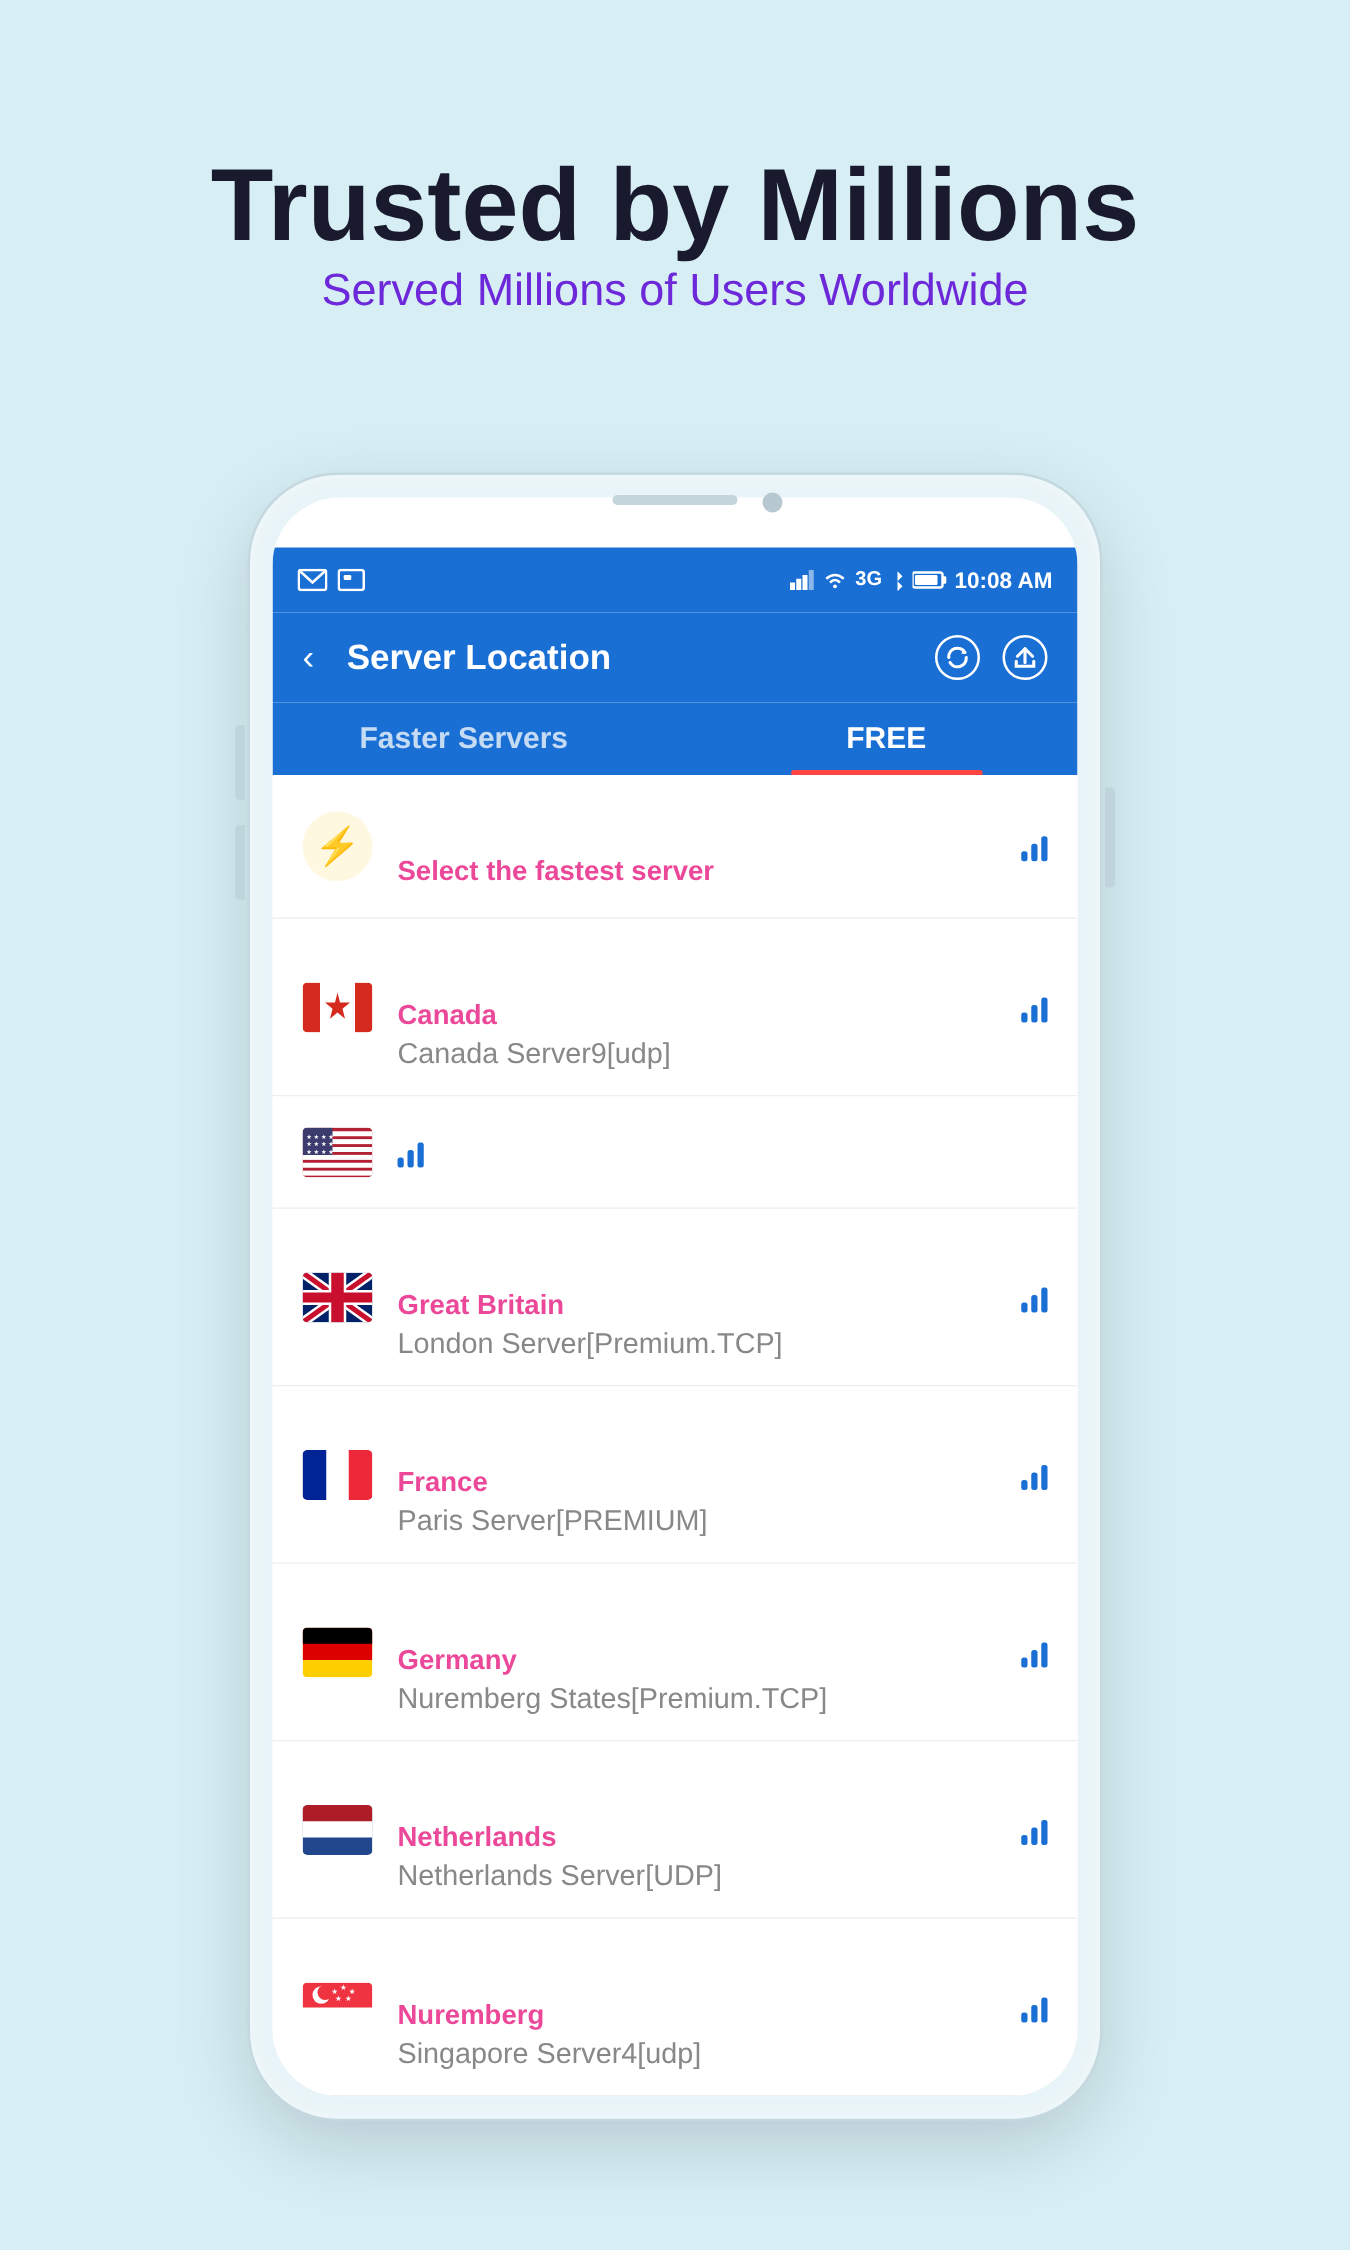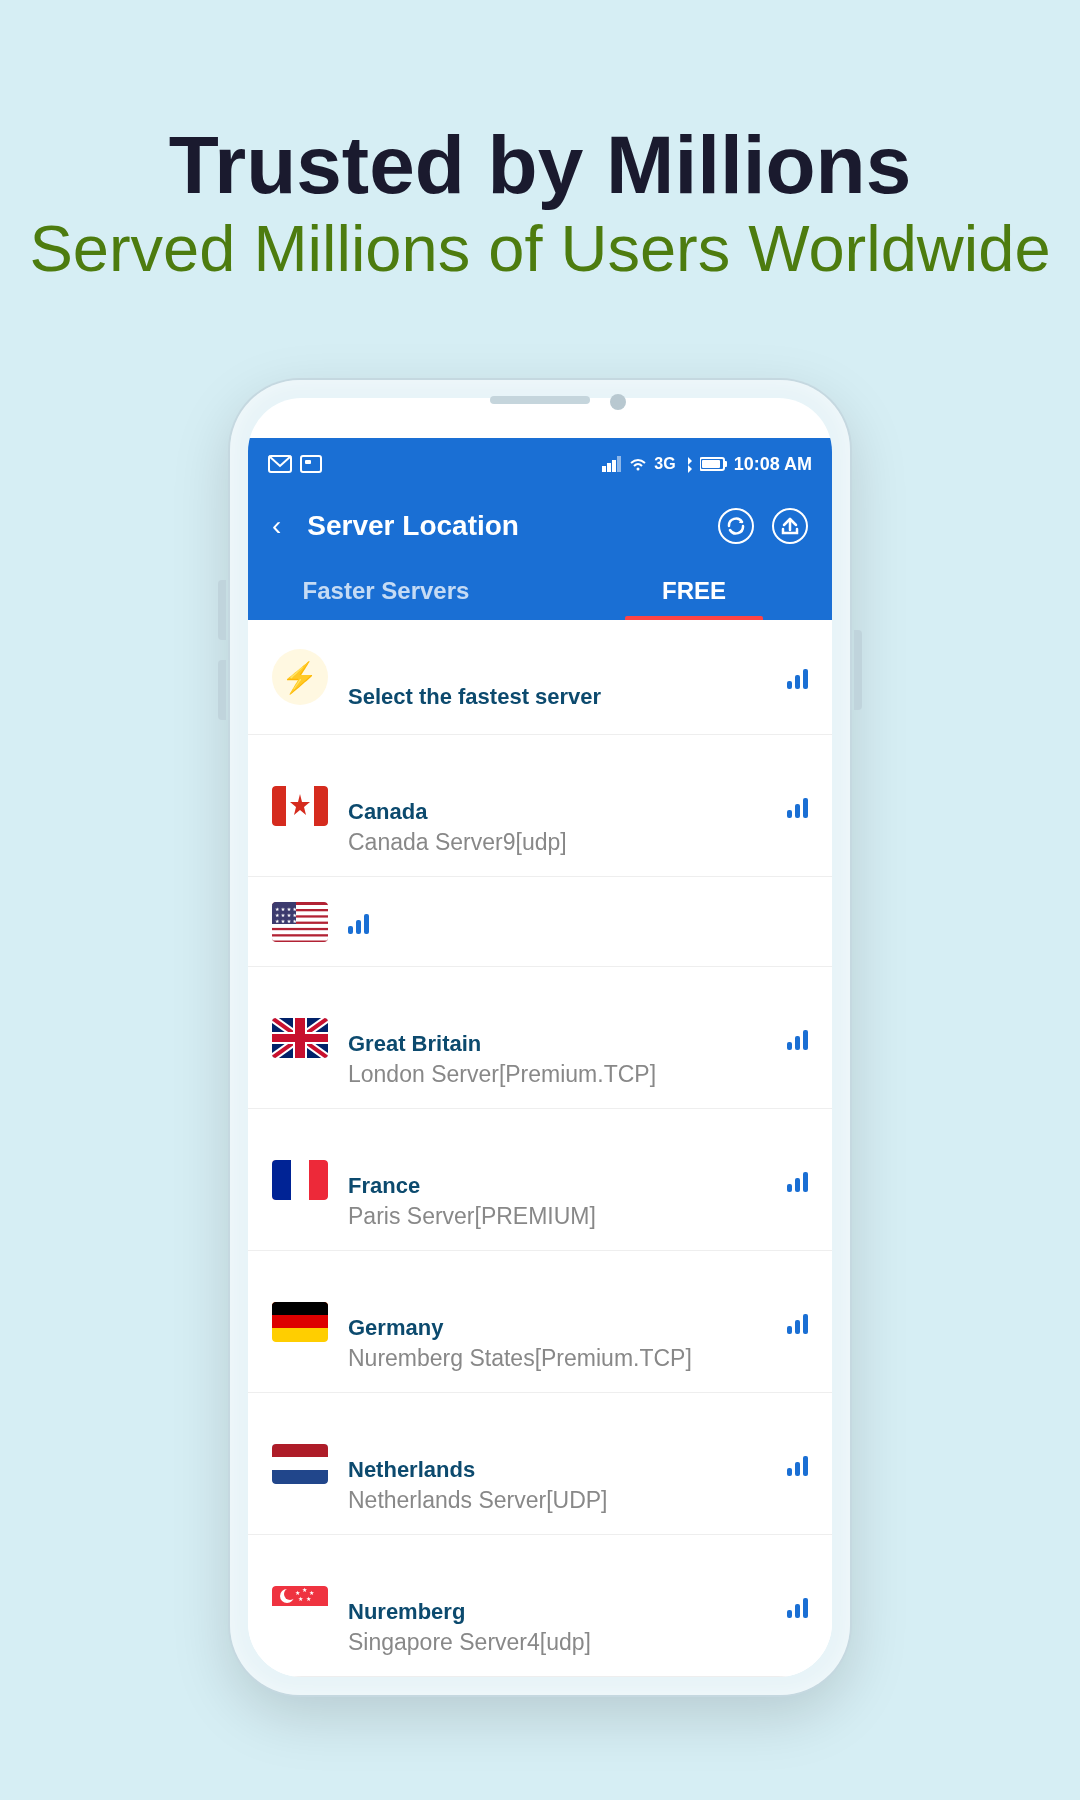--- a/index.html
+++ b/index.html
@@ -21,33 +21,33 @@
     }
 
     .main-title {
       font-size: 82px;
       font-weight: 900;
       color: #1a1a2e;
       line-height: 1.1;
     }
 
     .sub-title {
-      font-size: 65px;
+      font-size: 36px;
       font-weight: 400;
-      color: #4d7c0f;
+      color: #6d28d9;
       line-height: 1.2;
     }
 
     
     .phone-container {
       position: absolute;
       top: 380px;
       left: 50%;
       transform: translateX(-50%);
-      width: 620px;
+      width: 680px;
     }
 
     .phone-outer {
       background: #e8f4f8;
       border-radius: 70px;
       padding: 18px;
       box-shadow: 
         0 0 0 2px #c5d8e0,
         0 20px 60px rgba(0,0,0,0.15),
         inset 0 0 20px rgba(255,255,255,0.5);
@@ -238,21 +238,21 @@
       display: flex;
     }
 
     .server-info {
       flex: 1;
     }
 
     .server-name {
       font-size: 22px;
       font-weight: 700;
-      color: #0c4a6e;
+      color: #ec4899;
       margin-bottom: 4px;
       margin-top: 44px;
     }
 
     .server-detail {
       font-size: 23px;
       color: #888;
     }
 
     

